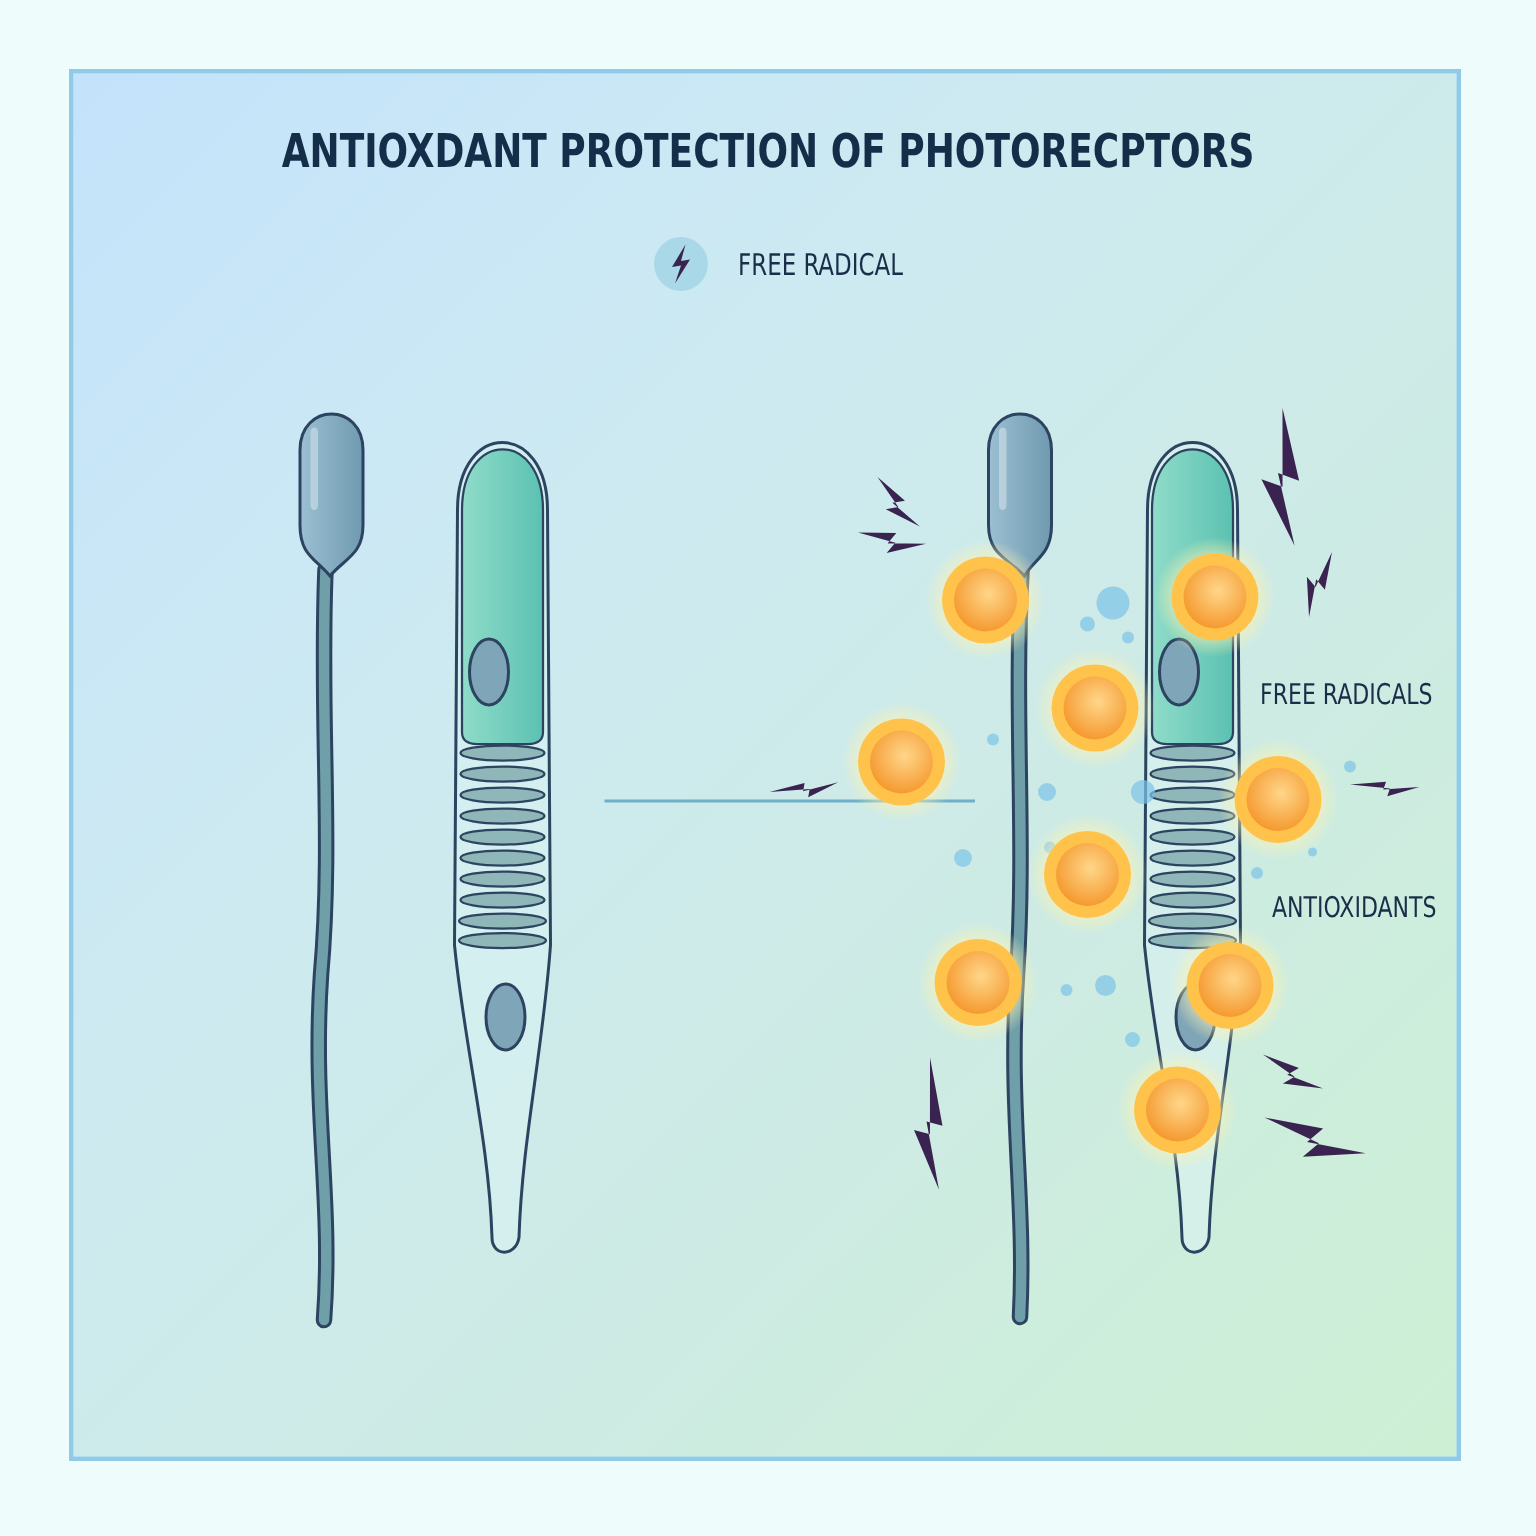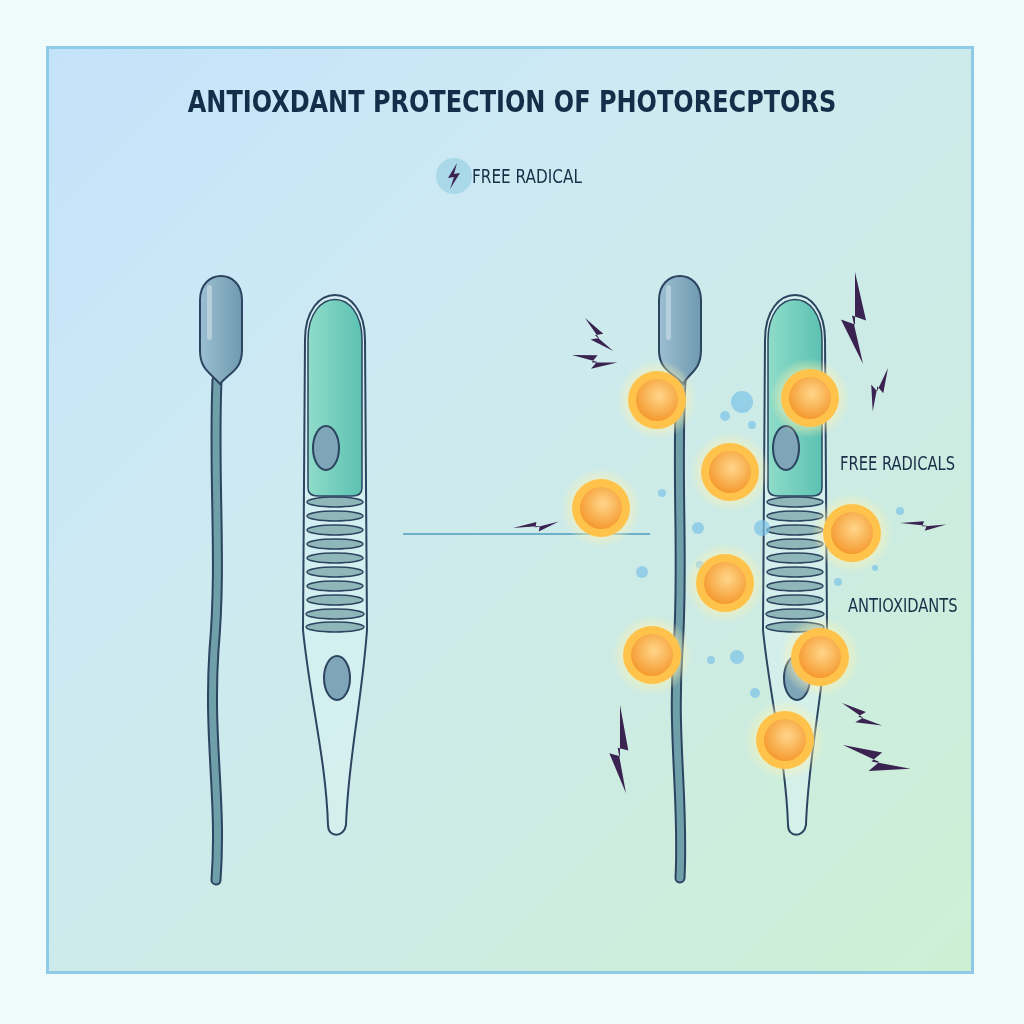--- a/index.html
+++ b/index.html
@@ -1,20 +1,20 @@
 <!DOCTYPE html>
 <html><head>
 <meta charset="utf-8">
 <style>
   html, body { margin:0; padding:0; }
   body { width:1024px; height:1024px; background:#effcfc; position:relative; overflow:hidden; font-family:"DejaVu Sans Condensed","DejaVu Sans", sans-serif; }
   .panel { position:absolute; left:46px; top:46px; width:928px; height:928px; border:3px solid #8fcbe6; box-sizing:border-box;
     background: linear-gradient(135deg, #c4e3fb 0%, #cdeaf2 35%, #cdebe4 65%, #cdf0d4 100%); }
   .title { position:absolute; left:0; width:1024px; top:83px; text-align:center; font-size:31px; font-weight:bold; color:#142e4a; letter-spacing:0px; transform:scaleX(0.86); }
-  .legend { position:absolute; left:436px; top:158px; display:flex; align-items:center; gap:0; }
+  .legend { position:absolute; left:436px; top:158px; display:flex; align-items:center; gap:20px; }
   .legend-badge { width:36px; height:36px; border-radius:50%; background:#a9d8e8; display:flex; align-items:center; justify-content:center; }
   .legend-label { font-size:20px; color:#1a2e48; transform:scaleX(0.85); transform-origin:left; }
   .label { position:absolute; font-size:19px; color:#1a2e48; transform:scaleX(0.86); transform-origin:left; }
   svg.scene { position:absolute; left:0; top:0; }
 </style>
 </head>
 <body>
 
 <div class="panel"></div>
 

